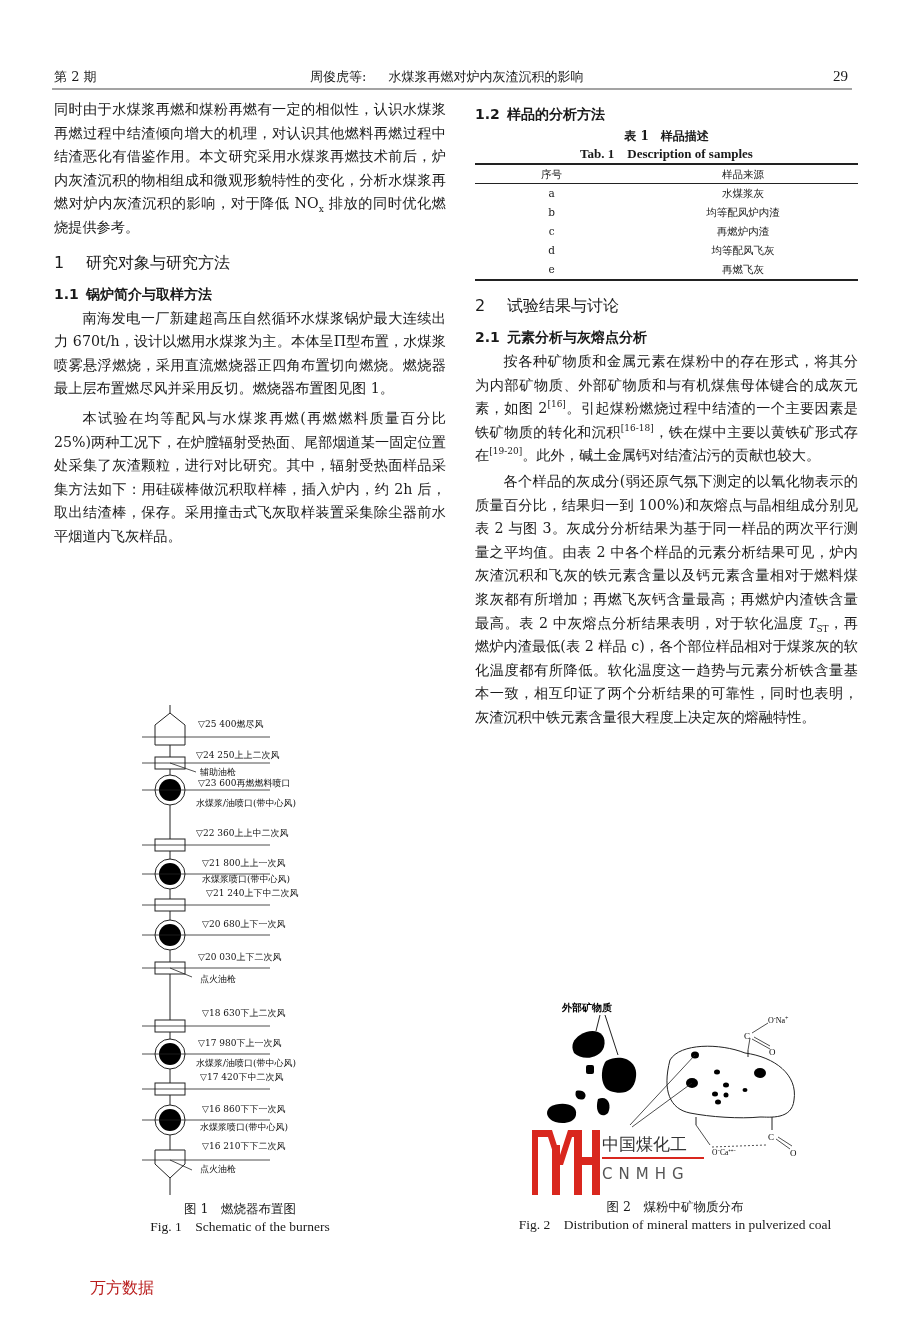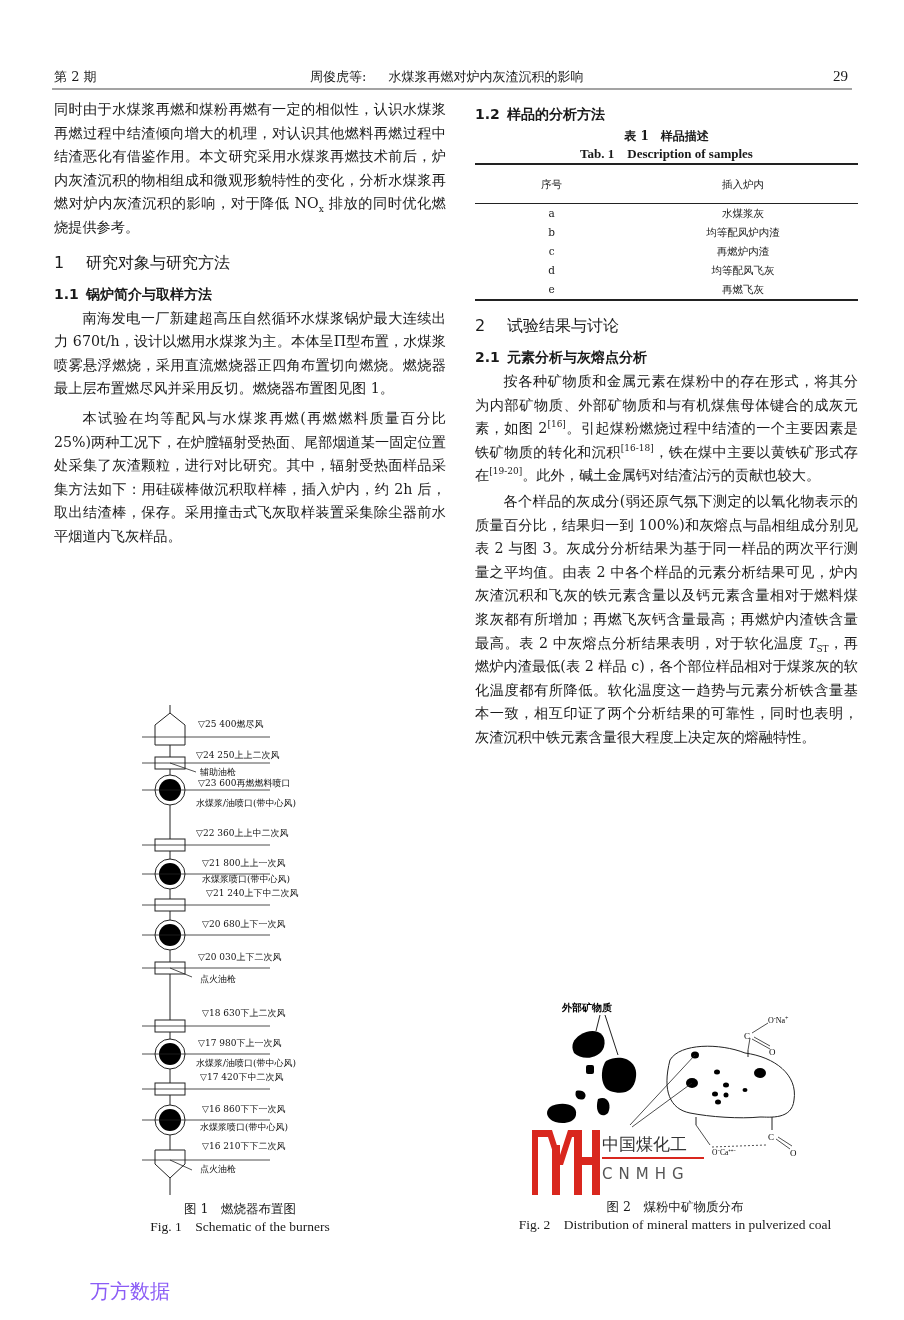--- a/index.html
+++ b/index.html
@@ -24,34 +24,34 @@
   .h1 { font-family: "DejaVu Sans", sans-serif; font-size: 16px; font-weight: normal; margin: 10px 0 6px 0; line-height: 26px; }
   .h2 { font-family: "DejaVu Sans", sans-serif; font-size: 14px; font-weight: bold; margin: 4px 0 1px 0; line-height: 24px; }
   .h1 .num, .h2 .num { display: inline-block; width: 32px; }
   sup { font-size: 9px; line-height: 0; }
   sub { font-size: 9px; line-height: 0; }
   i { font-family: "Liberation Serif", serif; }
 
   .tab-cap { text-align: center; font-size: 12px; line-height: 16px; font-weight: bold; margin-top: 2px; }
   .tab-cap.en { font-family: "Liberation Serif", serif; font-size: 13px; }
   table.samples { width: 100%; border-collapse: collapse; font-size: 10.5px; margin-top: 1px; }
-  table.samples th { font-weight: normal; border-top: 2px solid #222; border-bottom: 1px solid #222; padding: 11px 0; line-height: 16px; }
+  table.samples th { font-weight: normal; border-top: 2px solid #222; border-bottom: 1px solid #222; padding: 1px 0; line-height: 16px; }
   table.samples td { text-align: center; padding: 0; line-height: 19px; }
   table.samples tr:last-child td { border-bottom: 2px solid #222; }
   table.samples .c1 { width: 40%; }
 
   .fig1 { position: absolute; left: 130px; top: 700px; width: 260px; height: 500px; }
   .fig1 svg text { font-family: "DejaVu Serif", serif; font-size: 9px; fill: #111; }
   .fig-cap { position: absolute; text-align: center; font-weight: normal; }
   .fig-cap .zh { font-size: 12.5px; line-height: 18px; }
   .fig-cap .en { font-family: "Liberation Serif", serif; font-size: 13.5px; line-height: 18px; }
   .fig1-cap { left: 90px; top: 1200px; width: 300px; }
   .fig2 { position: absolute; left: 530px; top: 995px; width: 310px; height: 200px; }
   .fig2-cap { left: 470px; top: 1198px; width: 410px; }
-  .footer-mark { position: absolute; left: 90px; top: 1278px; font-family: "DejaVu Sans", sans-serif; font-size: 20px; color: #8b5cf6; }
+  .footer-mark { position: absolute; left: 90px; top: 1278px; font-family: "DejaVu Sans", sans-serif; font-size: 16px; color: #b91c1c; }
 </style>
 </head>
 <body>
 
 <div class="running-head">
   <span class="left">第 2 期</span>
   <span class="center"><span class="authors">周俊虎等:</span><span>水煤浆再燃对炉内灰渣沉积的影响</span></span>
   <span class="right">29</span>
 </div>
 
@@ -130,21 +130,21 @@
 
 <div class="col col-right">
   <div class="h2" style="margin-top:4px"><span class="num">1.2</span><span>样品的分析方法</span></div>
 
   <div class="tab-cap">表 1　样品描述</div>
   <div class="tab-cap en">Tab. 1　Description of samples</div>
   <table class="samples">
     <thead>
       <tr>
         <th class="c1">序号</th>
-        <th>插入炉内</th>
+        <th>样品来源</th>
       </tr>
     </thead>
     <tbody id="table1-body">
         <tr>
           <td class="c1">a</td>
           <td>水煤浆灰</td>
         </tr>
         <tr>
           <td class="c1">b</td>
           <td>均等配风炉内渣</td>

